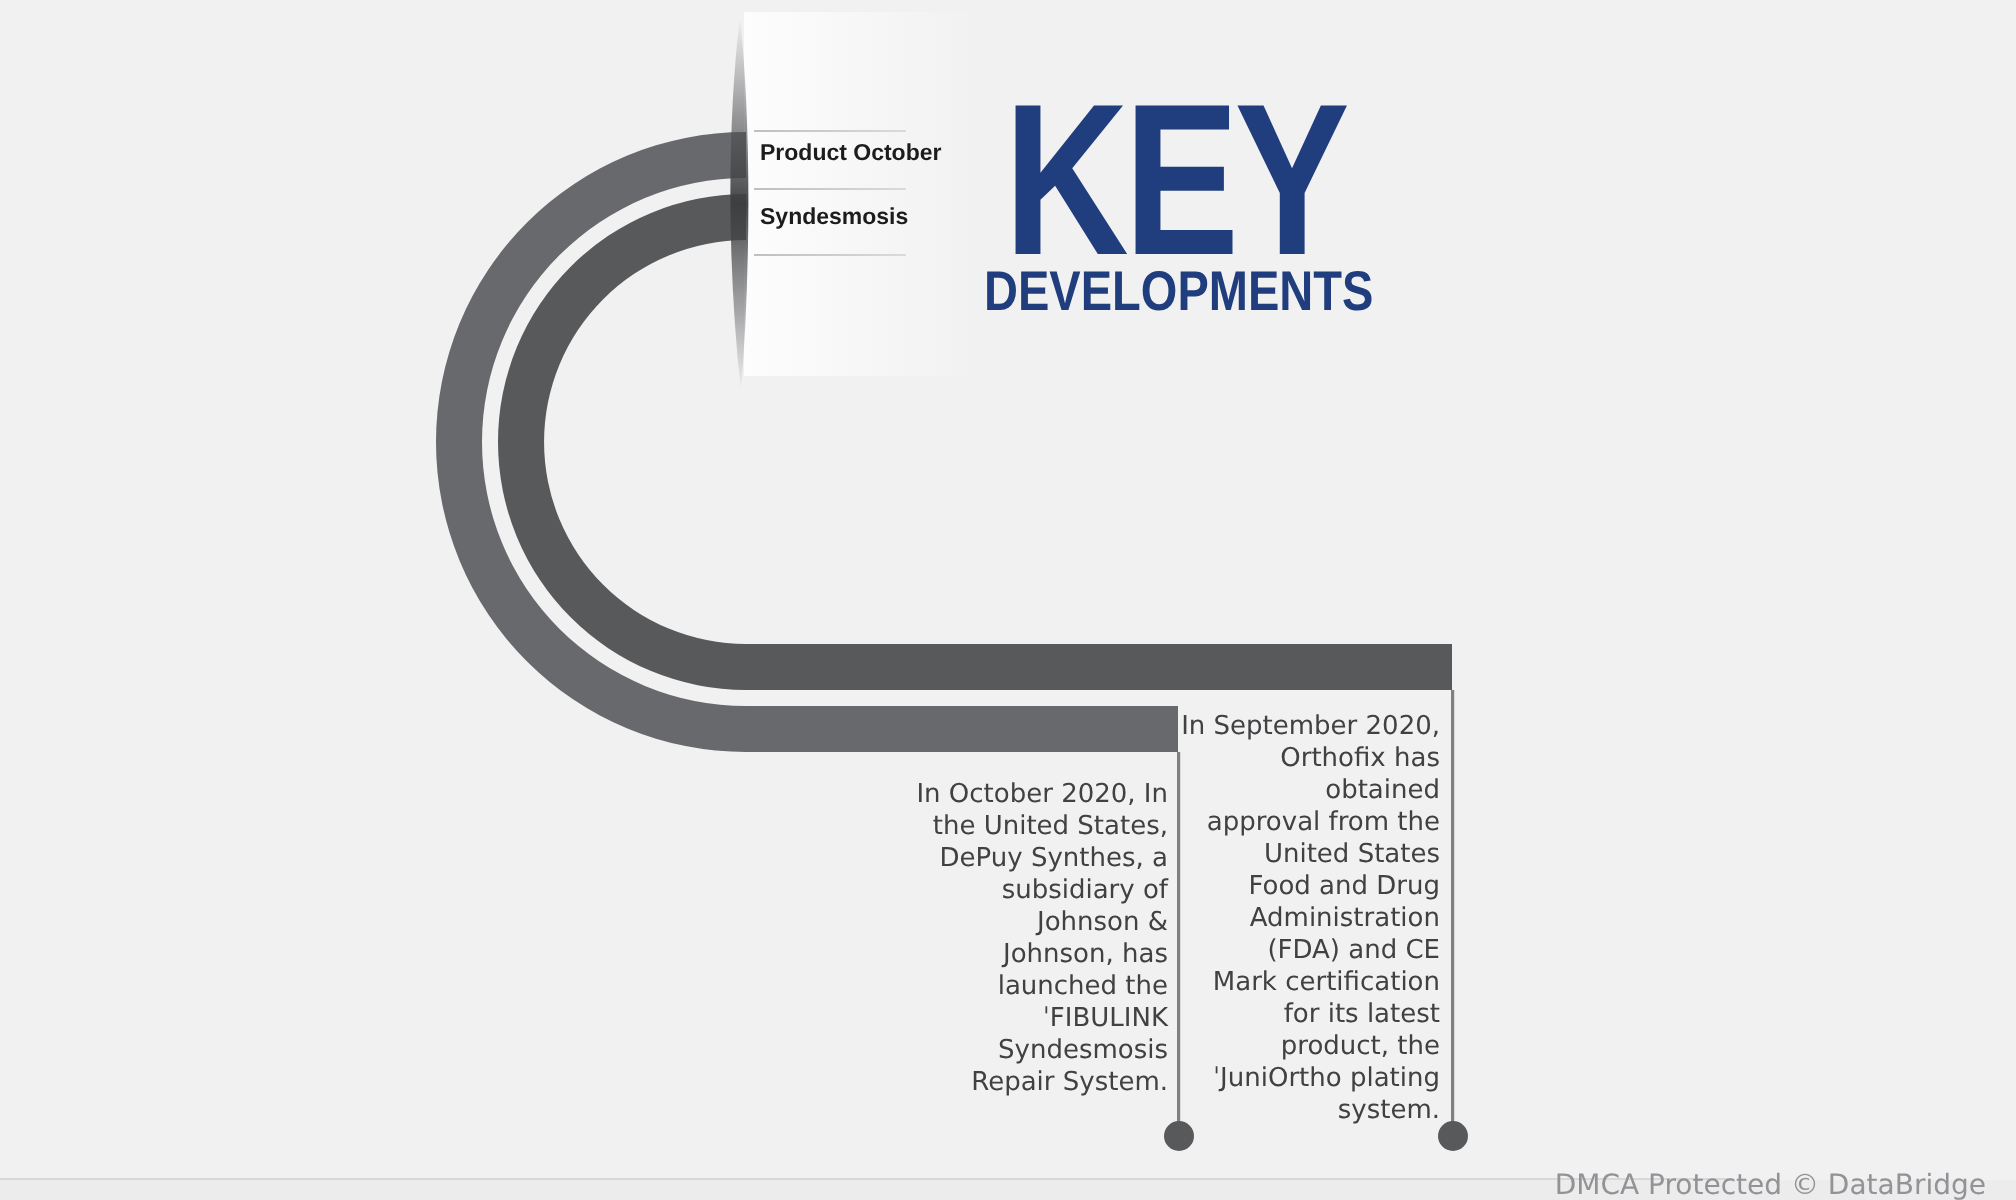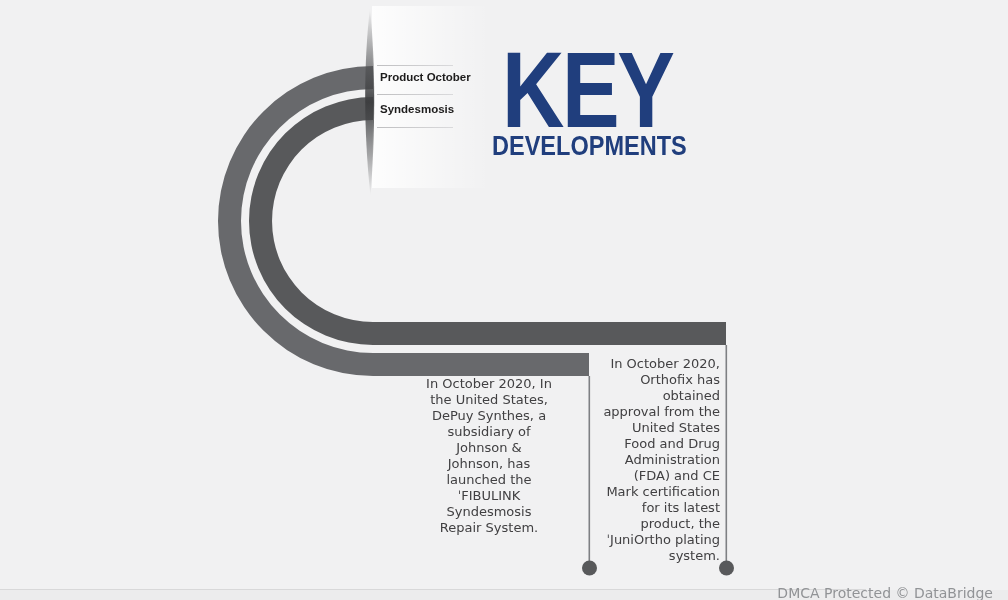--- a/index.html
+++ b/index.html
@@ -47,21 +47,21 @@
     left:377px;width:76px;height:1px;
     background:linear-gradient(to right,#bfbfc1,#dadadc);
   }
   .rule-1{top:65px;} .rule-2{top:94px;} .rule-3{top:127px;}
 
   
   .event-text{
     text-align:right;white-space:pre-line;
     font-size:13px;line-height:16px;color:#414042;
   }
-  .event-1{right:424px;top:376px;width:190px;text-align:center;}
+  .event-1{right:424px;top:390px;width:190px;}
   .event-2{right:288px;top:356px;width:170px;}
 
   
   .footer-strip{left:0;top:590px;width:1008px;height:10px;background:#ececed;}
   .footer-rule{left:0;top:589px;width:866px;height:1px;background:#d8d8d9;}
   .footer-text{
     right:15px;top:585px;
     font-size:14px;color:#919396;white-space:nowrap;
   }
 
@@ -108,21 +108,21 @@
 <div class="abs event-text event-1">In October 2020, In
 the United States,
 DePuy Synthes, a
 subsidiary of
 Johnson &amp;
 Johnson, has
 launched the
 ˈFIBULINK
 Syndesmosis
 Repair System.</div>
-<div class="abs event-text event-2">In October 2020,
+<div class="abs event-text event-2">In September 2020,
 Orthofix has
 obtained
 approval from the
 United States
 Food and Drug
 Administration
 (FDA) and CE
 Mark certification
 for its latest
 product, the

